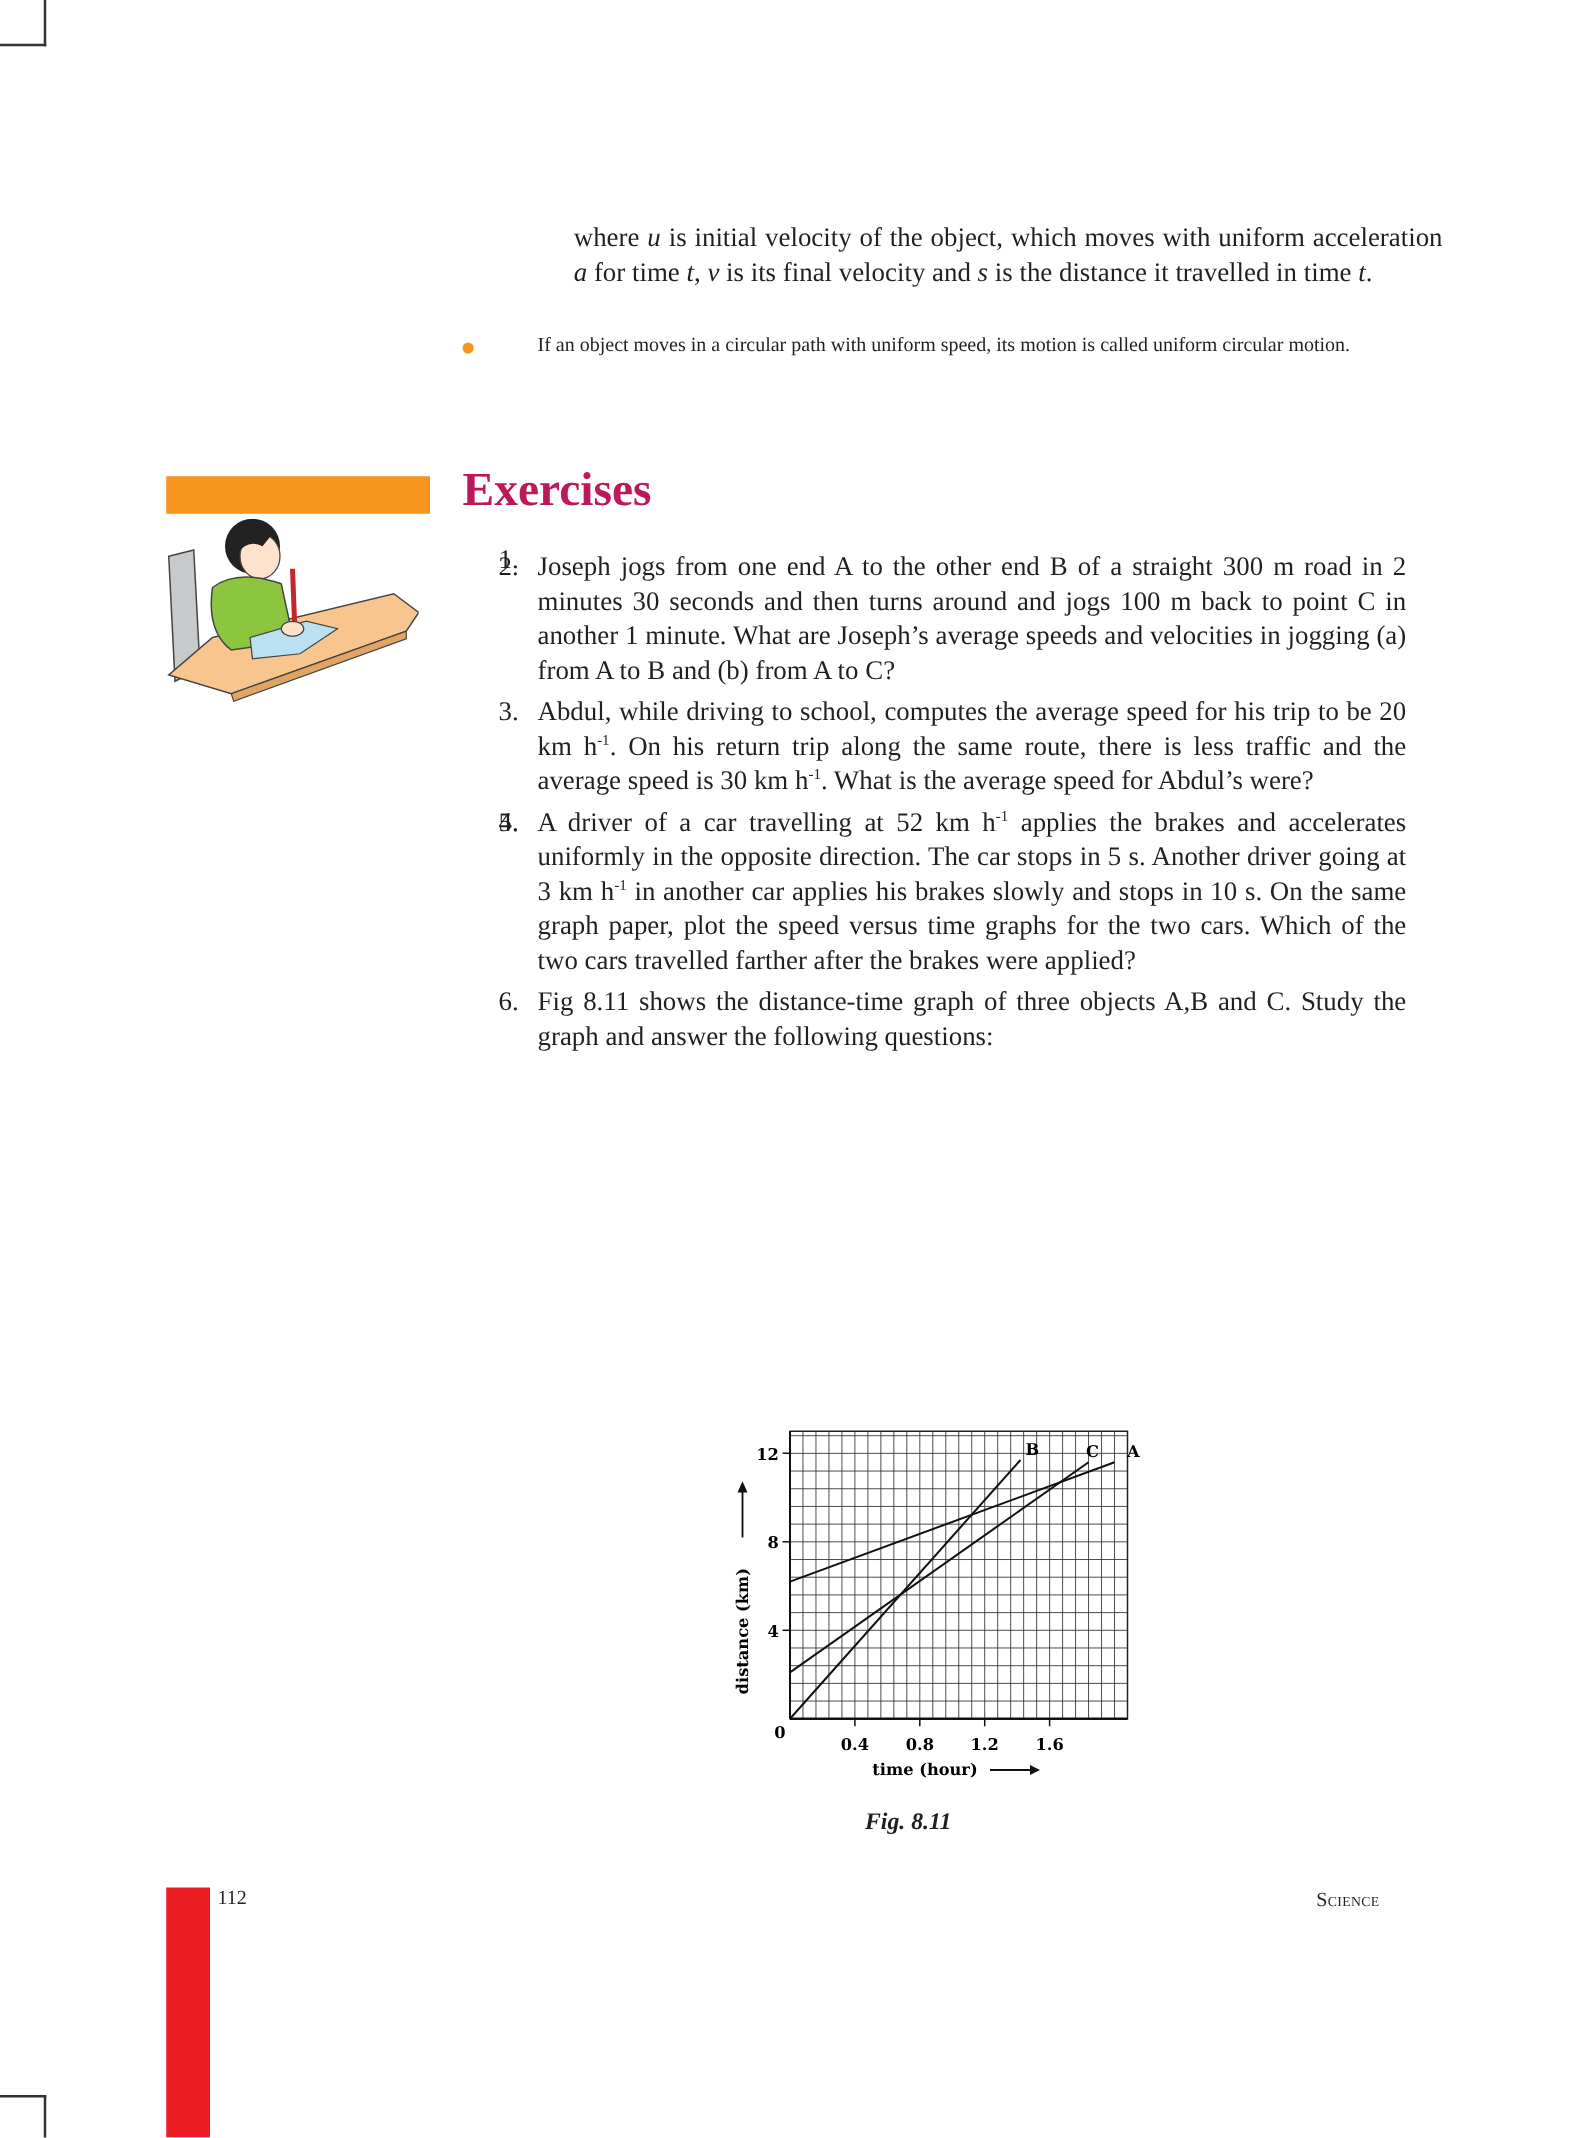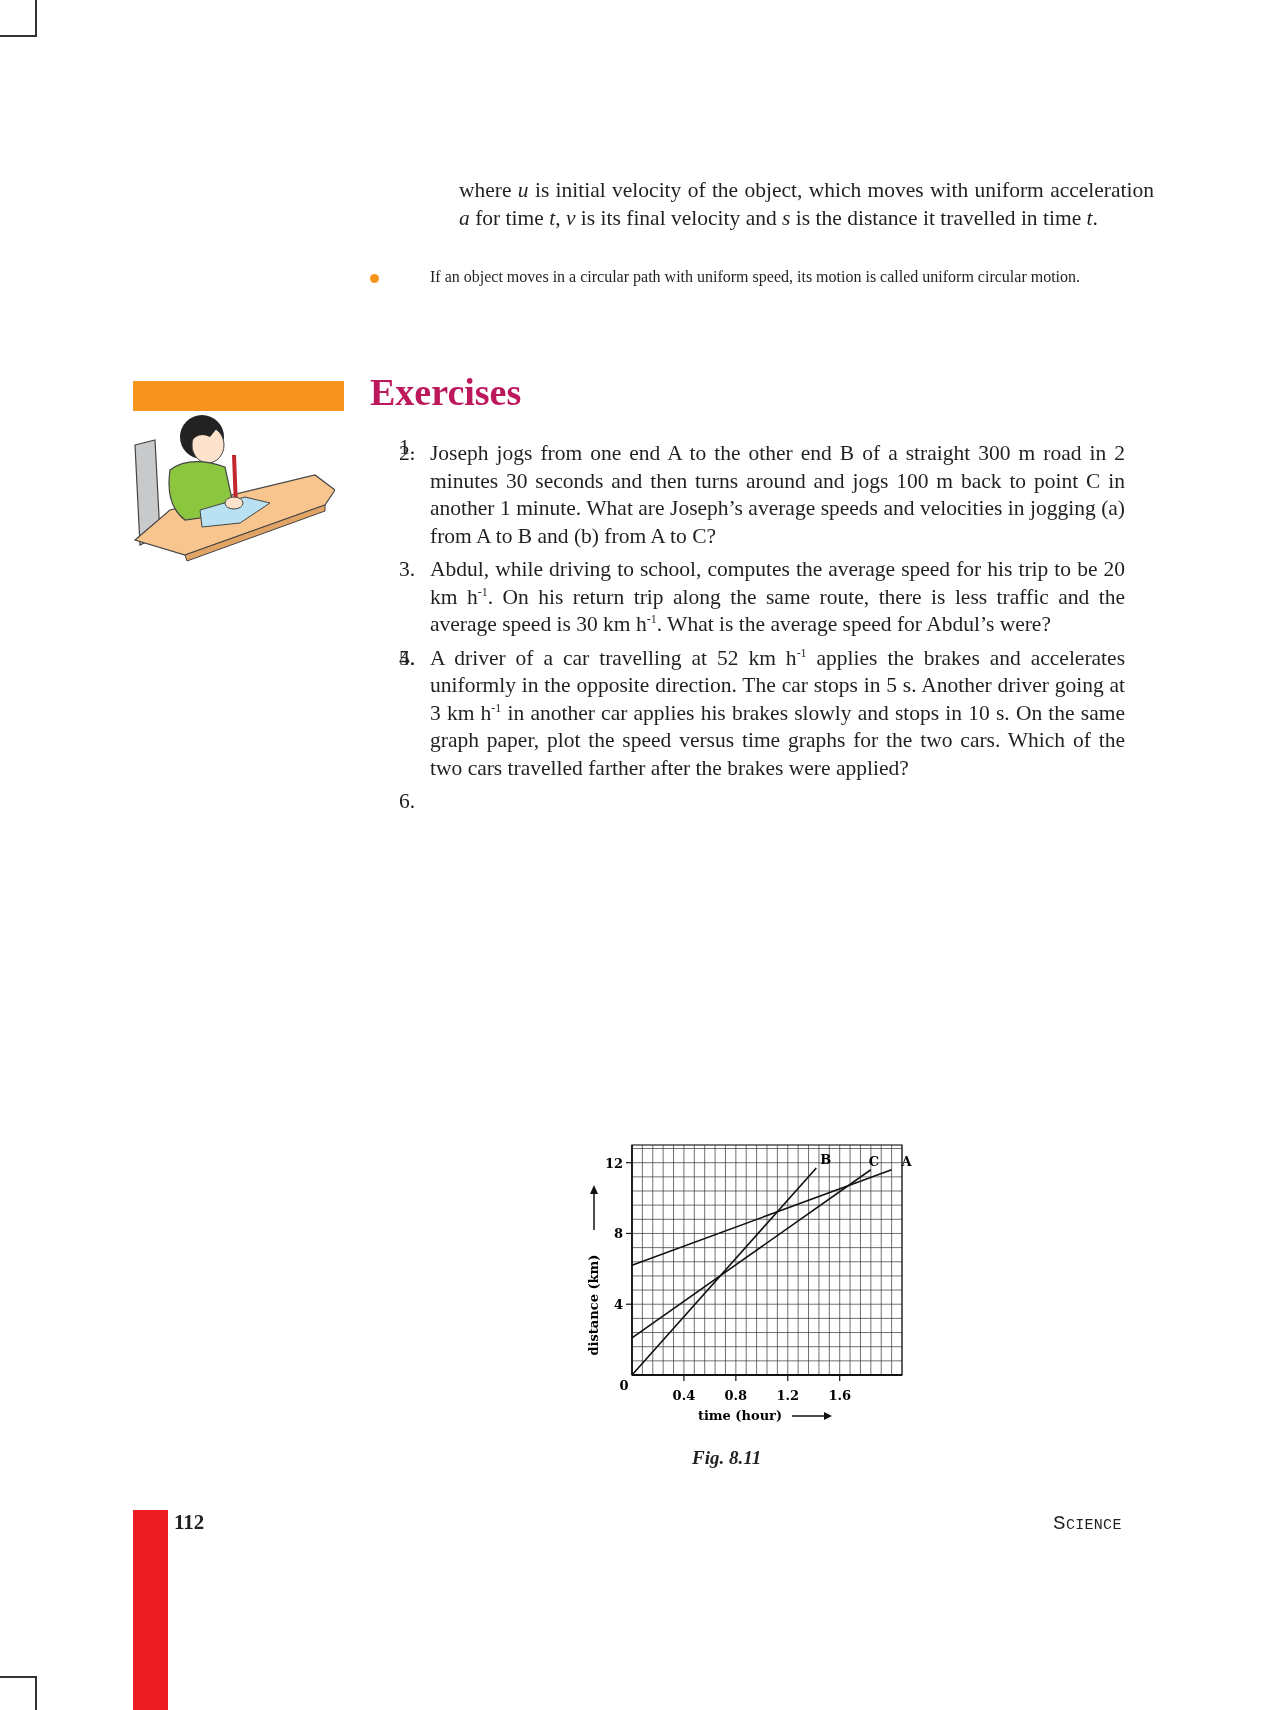--- a/index.html
+++ b/index.html
@@ -29,24 +29,24 @@
     font-family: "Liberation Serif", "DejaVu Serif", serif; font-size: 21.5px; line-height: 27.5px; }
   .ex-item { position: relative; padding-left: 45px; margin-bottom: 6px; text-align: justify; }
   .ex-num { position: absolute; left: 0; top: 0; width: 30px; text-align: right; }
   sup { font-size: 12px; line-height: 0; vertical-align: super; }
 
   .figure { position: absolute; left: 580px; top: 1140px; width: 350px; height: 330px; }
   .fig-caption { position: absolute; left: 692px; top: 1447px; font-size: 19px; font-weight: bold; font-style: italic;
     font-family: "Liberation Serif", "DejaVu Serif", serif; }
 
   .red-bar { position: absolute; left: 133px; top: 1510px; width: 35px; height: 200px; background: #ed1c24; }
-  .page-number { position: absolute; left: 174px; top: 1510px; font-size: 21px; font-weight: bold;
+  .page-number { position: absolute; left: 174px; top: 1510px; font-size: 16px; font-weight: normal;
     font-family: "Liberation Serif", "DejaVu Serif", serif; }
-  .footer-title { position: absolute; left: 1053px; top: 1512px; font-size: 21px; font-variant: small-caps;
-    font-family: Liberation Mono, monospace; letter-spacing: 0.3px; }
+  .footer-title { position: absolute; left: 1053px; top: 1512px; font-size: 16px; font-variant: small-caps;
+    font-family: Liberation Serif, serif; letter-spacing: 0.3px; }
 </style>
 </head>
 <body>
 
 <div class="crop-mark-top"></div>
 <div class="crop-mark-bottom"></div>
 
 <p class="text-block intro" id="intro"><span>where </span><i>u</i><span> is initial velocity of the object, which moves with uniform acceleration </span><i>a</i><span> for time </span><i>t</i><span>, </span><i>v</i><span> is its final velocity and </span><i>s</i><span> is the distance it travelled in time </span><i>t</i><span>.</span></p>
 
 <span class="bullet-dot"></span>
@@ -82,20 +82,21 @@
   </div>
   <div class="ex-item">
     <span class="ex-num">4.</span>
   </div>
   <div class="ex-item">
     <span class="ex-num">5.</span>
     <span><span>A driver of a car travelling at 52 km h</span><sup>-1</sup><span> applies the brakes and accelerates uniformly in the opposite direction. The car stops in 5 s. Another driver going at 3 km h</span><sup>-1</sup><span> in another car applies his brakes slowly and stops in 10 s. On the same graph paper, plot the speed versus time graphs for the two cars. Which of the two cars travelled farther after the brakes were applied?</span></span>
   </div>
   <div class="ex-item">
     <span class="ex-num">6.</span>
+    <span>Fig 8.11 shows the distance-time graph of three objects A,B and C. Study the graph and  answer the following questions:</span>
   </div>
 </div>
 
 <svg class="figure" id="chart" viewBox="0 0 350 330">
     <line x1="52" y1="5" x2="52" y2="235" stroke="#333" stroke-width="0.7"></line>
     <line x1="62.38461538461539" y1="5" x2="62.38461538461539" y2="235" stroke="#333" stroke-width="0.7"></line>
     <line x1="72.76923076923077" y1="5" x2="72.76923076923077" y2="235" stroke="#333" stroke-width="0.7"></line>
     <line x1="83.15384615384616" y1="5" x2="83.15384615384616" y2="235" stroke="#333" stroke-width="0.7"></line>
     <line x1="93.53846153846155" y1="5" x2="93.53846153846155" y2="235" stroke="#333" stroke-width="0.7"></line>
     <line x1="103.92307692307693" y1="5" x2="103.92307692307693" y2="235" stroke="#333" stroke-width="0.7"></line>

